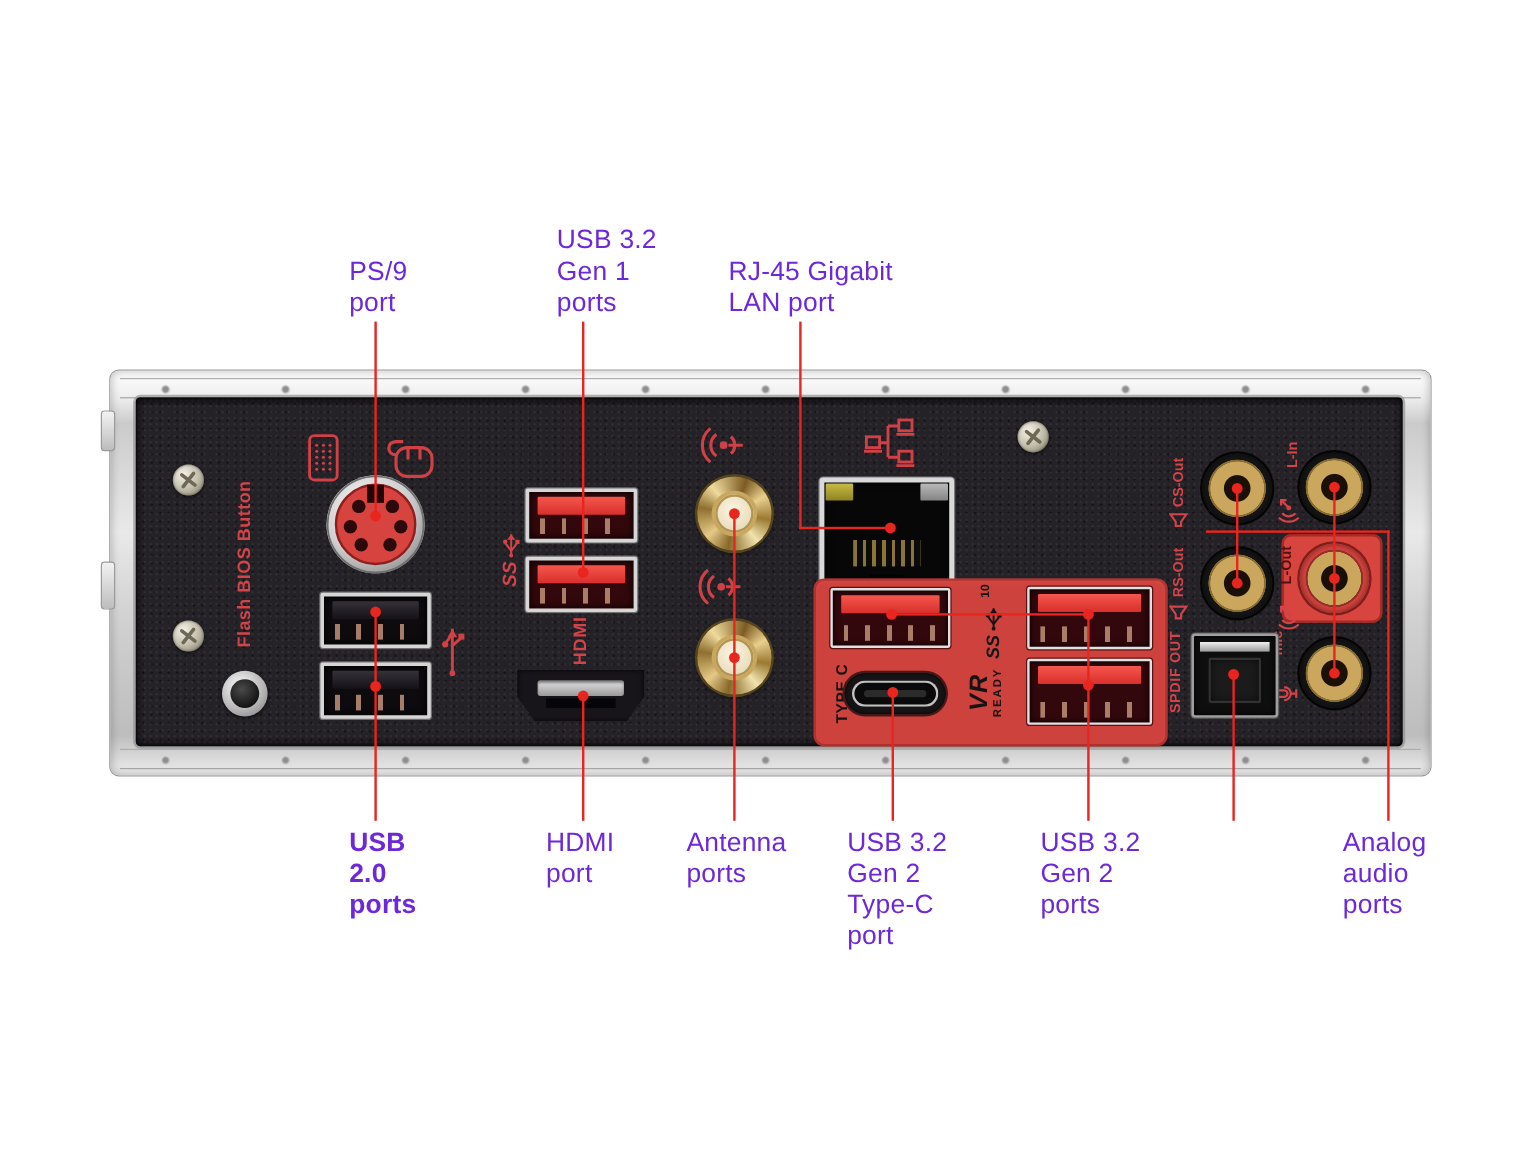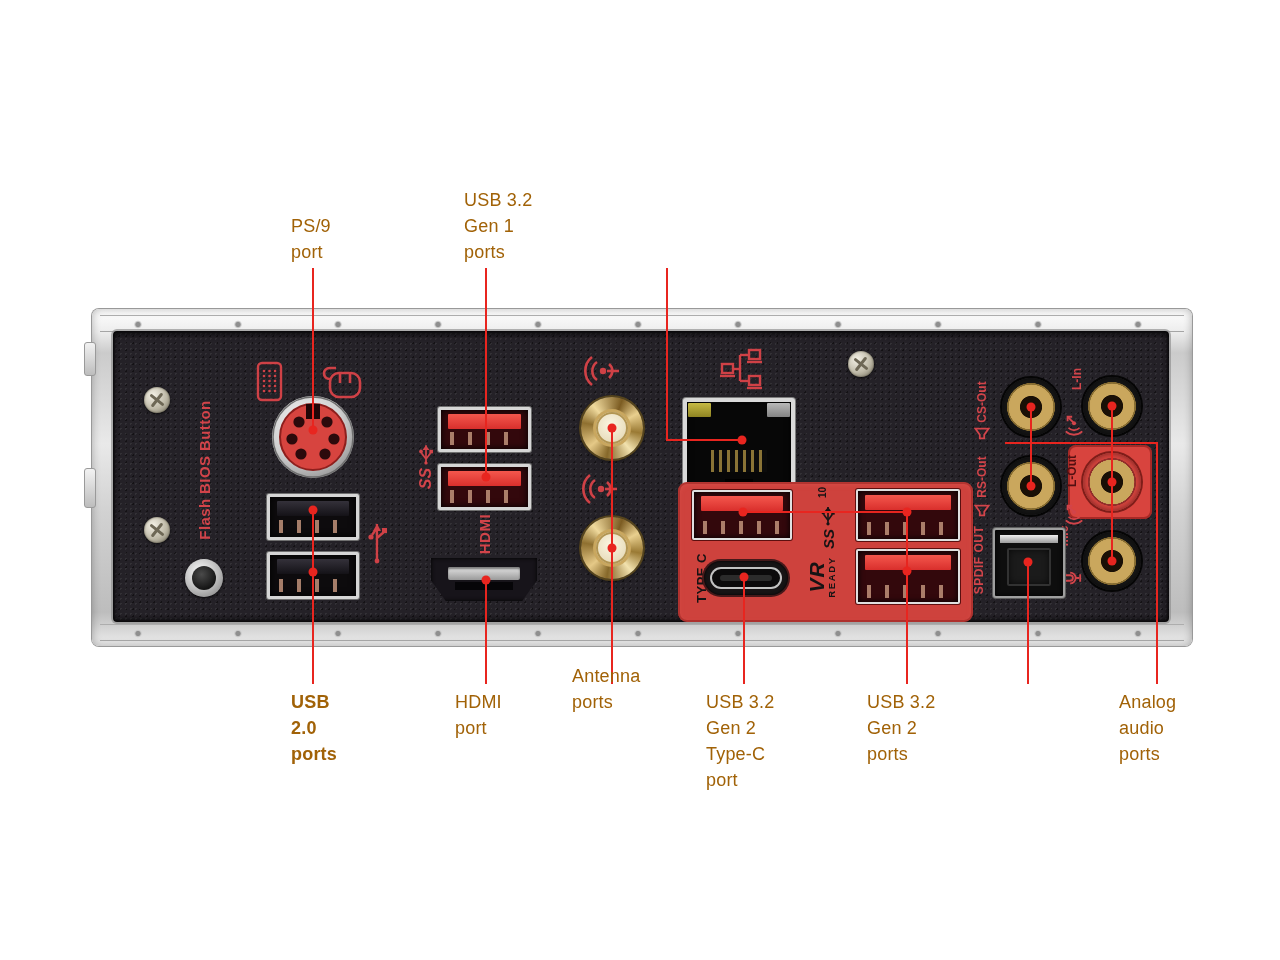--- a/index.html
+++ b/index.html
@@ -1,21 +1,21 @@
 <!DOCTYPE html>
 <html><head>
 <meta charset="utf-8">
 <style>
   * { box-sizing: border-box; margin: 0; padding: 0; }
   html,body { background:#fff; }
   .stage{position:relative;width:1280px;height:960px;background:#ffffff;overflow:hidden;
          font-family:"Liberation Sans",sans-serif;}
 
   
-  .cl{position:absolute;font-size:18px;line-height:26px;color:#a16207;white-space:pre-line;letter-spacing:.2px;}
+  .cl{position:absolute;font-size:22px;line-height:26px;color:#6d28d9;white-space:pre-line;letter-spacing:.2px;}
 
   
   .lv,.lh{position:absolute;background:#e8251f;}
   .lv{width:2px;} .lh{height:2px;}
   .dot{position:absolute;width:9px;height:9px;border-radius:50%;background:#e8251f;transform:translate(-50%,-50%);}
 
   
   .frame{position:absolute;left:92px;top:309px;width:1100px;height:337px;border-radius:7px;
     background:linear-gradient(180deg,#ffffff,#ececec 7%,#cbcbcb 13%,#e9e9e9 40%,#d2d2d2 60%,#bdbdbd 90%,#eeeeee);
     box-shadow:0 0 0 1px #999, inset 0 0 8px rgba(0,0,0,.28);}
@@ -415,27 +415,29 @@
   <div class="dot" style="left:1031px;top:486px;"></div>
   <div class="dot" style="left:1112px;top:406px;"></div>
   <div class="dot" style="left:1112px;top:482px;"></div>
   <div class="dot" style="left:1112px;top:561px;"></div>
 
   <div class="cl" style="left:291px;top:213px;">PS/9
 port</div>
   <div class="cl" style="left:464px;top:187px;">USB 3.2
 Gen 1
 ports</div>
+  <div class="cl" style="left:607px;top:213px;">RJ-45 Gigabit
+LAN port</div>
 
   <div class="cl" style="left:291px;top:689px;font-weight:bold;">USB
 2.0
 ports</div>
   <div class="cl" style="left:455px;top:689px;">HDMI
 port</div>
-  <div class="cl" style="left:572px;top:663px;">Antenna
+  <div class="cl" style="left:572px;top:689px;">Antenna
 ports</div>
   <div class="cl" style="left:706px;top:689px;">USB 3.2
 Gen 2
 Type-C
 port</div>
   <div class="cl" style="left:867px;top:689px;">USB 3.2
 Gen 2
 ports</div>
   <div class="cl" style="left:1119px;top:689px;">Analog
 audio

